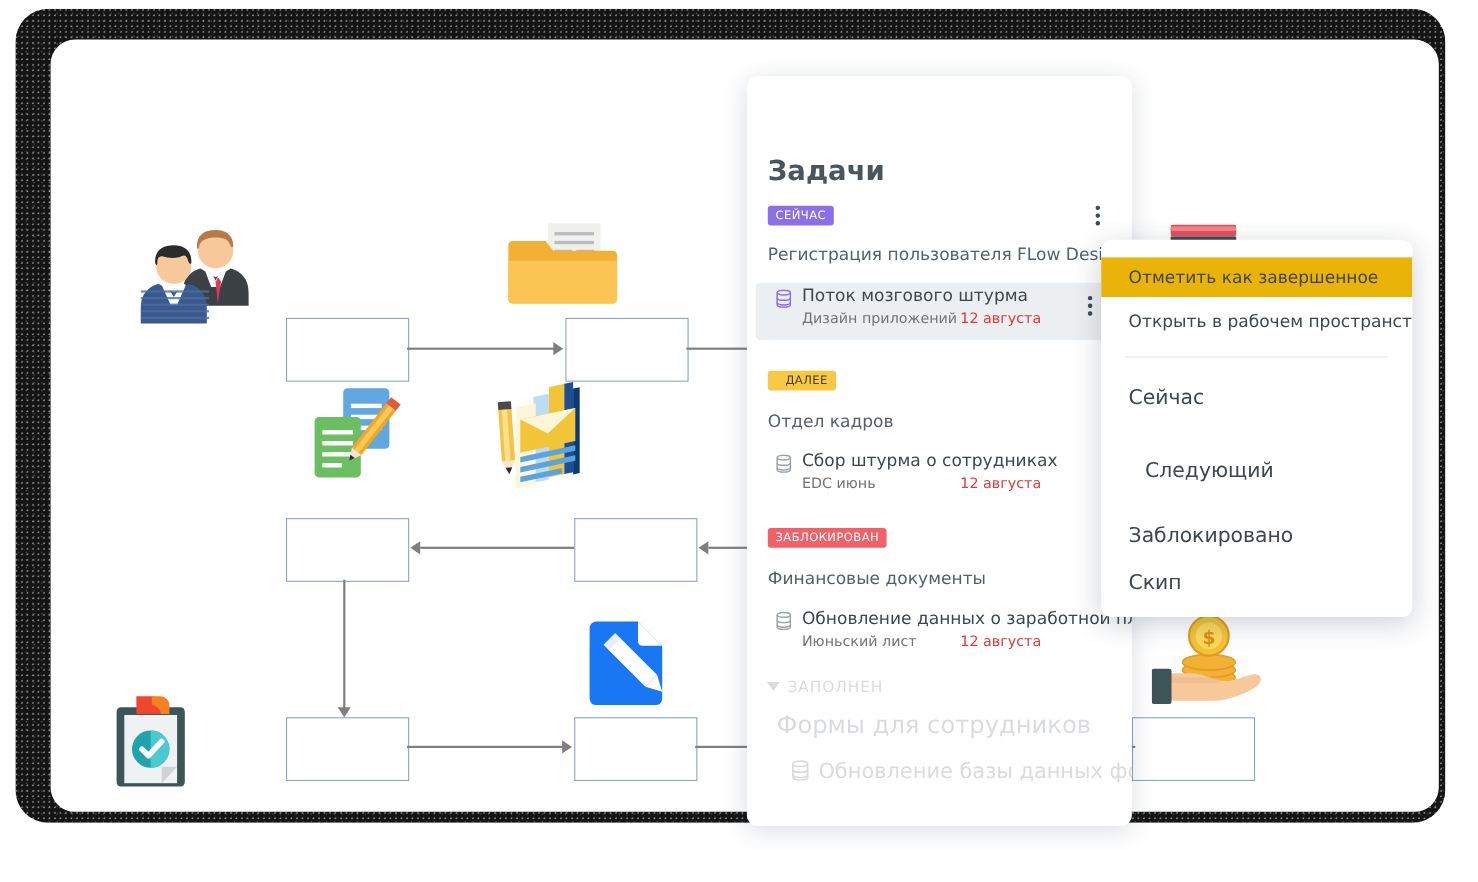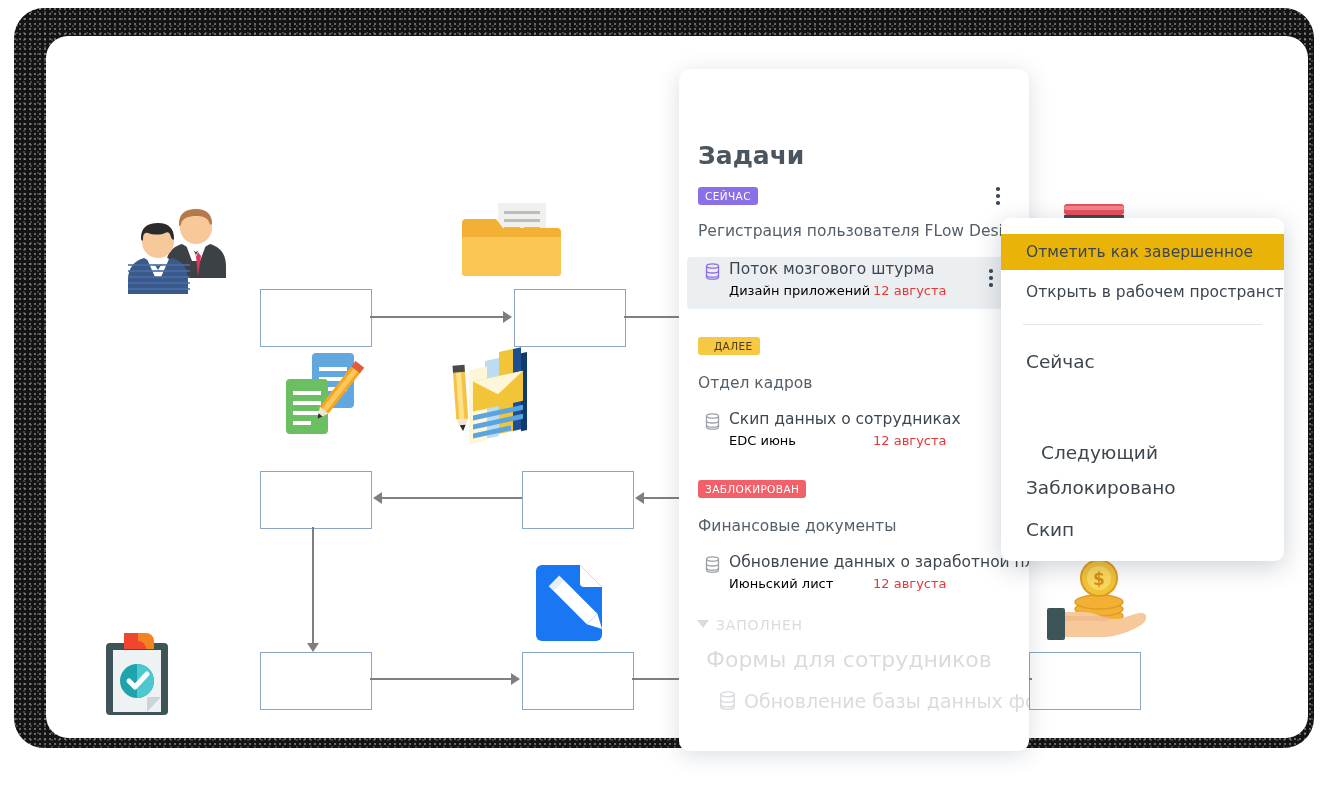--- a/index.html
+++ b/index.html
@@ -44,21 +44,21 @@
   #tasks-title{position:absolute;left:19px;top:72px;font-size:25px;font-weight:bold;color:#4b555e;}
   .badge{position:absolute;border-radius:3px;font-size:10.5px;letter-spacing:.4px;
          padding:3px 7px;white-space:nowrap;}
   .b-now{background:#8b6fe8;color:#fff;}
   .b-next{background:#f7c843;color:#4a3c10;padding-left:16px;}
   .b-blocked{background:#f2616a;color:#fff;}
   .grp-title{position:absolute;font-size:15.5px;color:#555f68;white-space:nowrap;}
   .task-row{position:absolute;left:8px;width:302px;height:52px;padding-left:28px;}
   .task-row.hl{background:#eceff1;border-radius:4px;width:290px;}
   .t-name{position:absolute;left:42px;top:3px;font-size:15.5px;color:#3d464e;white-space:nowrap;}
-  .t-sub{position:absolute;left:42px;top:26px;font-size:13px;color:#000000;white-space:nowrap;}
+  .t-sub{position:absolute;left:42px;top:26px;font-size:13px;color:#737373;white-space:nowrap;}
   .t-date{position:absolute;top:26px;font-size:13px;color:#e03a3a;white-space:nowrap;}
   .dots{position:absolute;width:18px;cursor:pointer;}
   .dots i{display:block;width:3.6px;height:3.6px;border-radius:50%;background:#3a4a5a;margin:0 auto 3.4px;}
   #faded{position:absolute;left:0;top:540px;width:350px;height:130px;opacity:.26;}
   #faded .tri{position:absolute;left:18px;top:11px;width:0;height:0;
               border-left:6px solid transparent;border-right:6px solid transparent;border-top:8px solid #777;}
   #faded .fl{position:absolute;white-space:nowrap;}
 
   
   #menu{position:absolute;left:955px;top:182px;width:283px;height:343px;
@@ -280,21 +280,21 @@
       <div class="grp-title" style="left:19px;top:305px;">Отдел кадров</div>
       <div class="task-row" style="top:338px;">
         <span style="position:absolute;left:18px;top:6px;">
           <svg width="15" height="17" viewBox="0 0 15 17" fill="none" stroke="#9aa2a9" stroke-width="1.3">
             <ellipse cx="7.5" cy="3" rx="6" ry="2.2"></ellipse>
               <path d="M1.5 3v11c0 1.2 2.7 2.2 6 2.2s6-1 6-2.2V3"></path>
             <path d="M1.5 7.8c0 1.2 2.7 2.2 6 2.2s6-1 6-2.2"></path>
               <path d="M1.5 12c0 1.2 2.7 2.2 6 2.2s6-1 6-2.2"></path>
           </svg>
         </span>
-        <span class="t-name">Скип данных о сотрудниках</span>
+        <span class="t-name">Сбор штурма о сотрудниках</span>
         <span class="t-sub">EDC июнь</span>
         <span class="t-date" style="left:186px;">12 августа</span>
       </div>
 
       <div class="badge b-blocked" style="left:19px;top:411px;">ЗАБЛОКИРОВАН</div>
       <div class="grp-title" style="left:19px;top:448px;">Финансовые документы</div>
       <div class="task-row" style="top:481px;">
         <span style="position:absolute;left:18px;top:6px;">
           <svg width="15" height="17" viewBox="0 0 15 17" fill="none" stroke="#9aa2a9" stroke-width="1.3">
             <ellipse cx="7.5" cy="3" rx="6" ry="2.2"></ellipse>
@@ -328,21 +328,21 @@
       <div class="mi mi-sm mi-hl" style="top:16px;">
         <span>Отметить как завершенное</span>
       </div>
       <div class="mi mi-sm" style="top:56px;">
         <span>Открыть в рабочем пространстве</span>
       </div>
       <div id="menu-sep" style="top:106px;"></div>
       <div class="mi mi-lg" style="top:123px;">
         <span>Сейчас</span>
       </div>
-      <div class="mi mi-lg" style="top:214px;padding-left:40px;">
+      <div class="mi mi-lg" style="top:190px;padding-left:40px;">
         <span>Следующий</span>
       </div>
       <div class="mi mi-lg" style="top:249px;">
         <span>Заблокировано</span>
       </div>
       <div class="mi mi-lg" style="top:291px;">
         <span>Скип</span>
       </div>
     </div>
 

